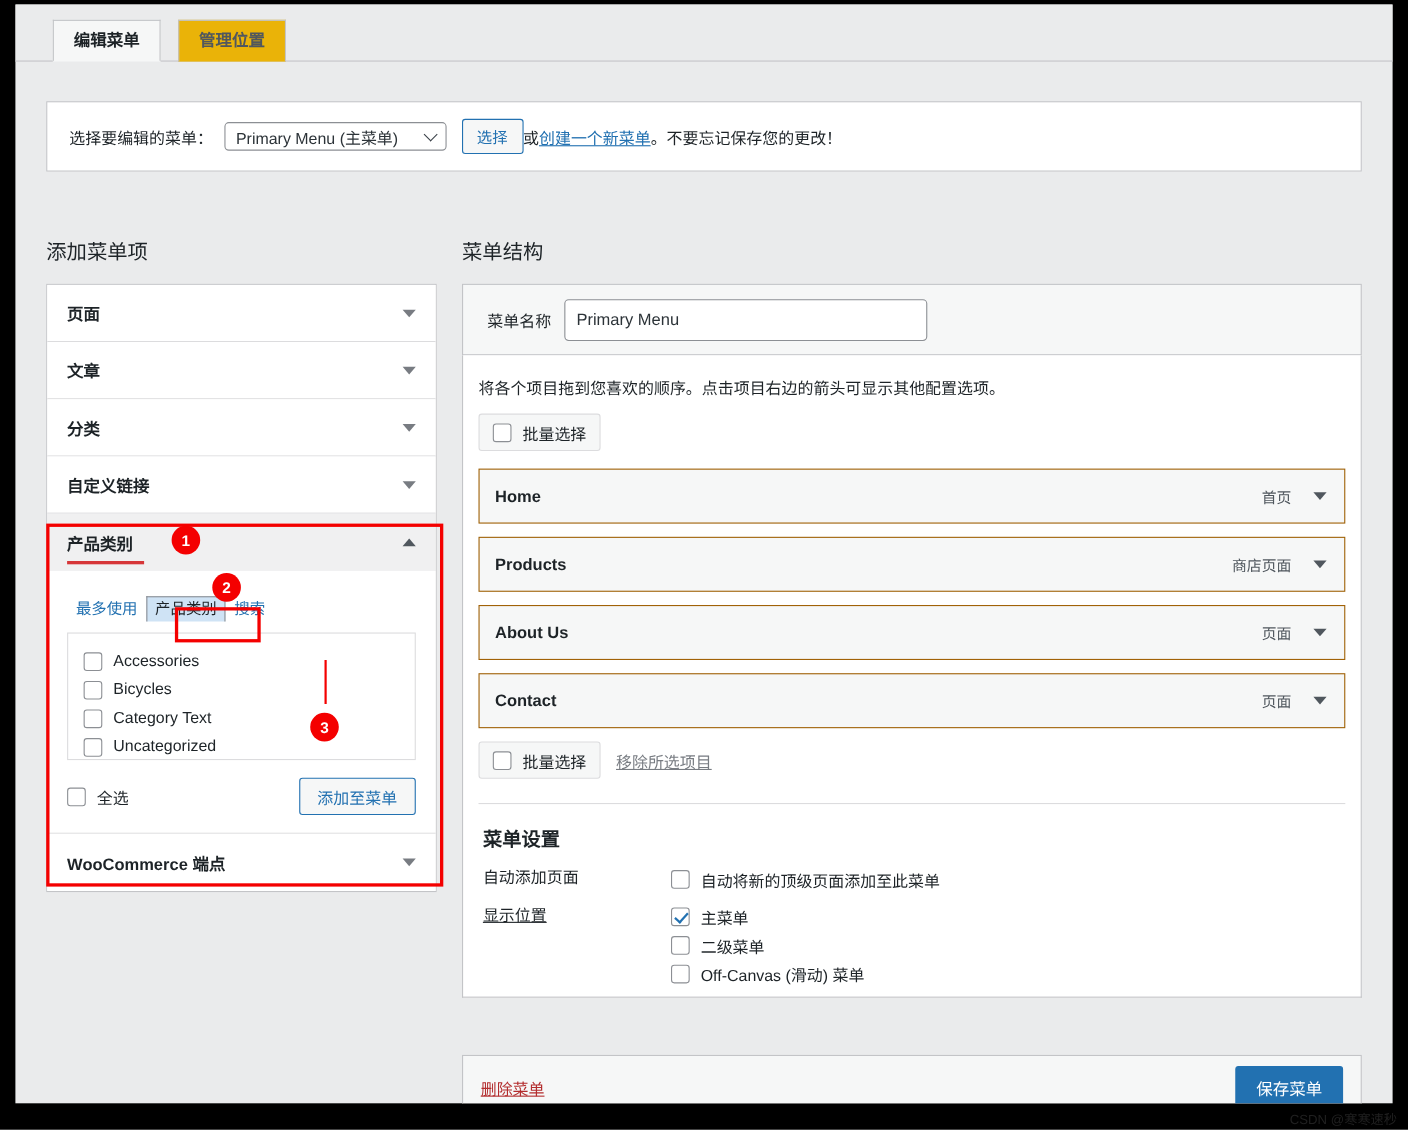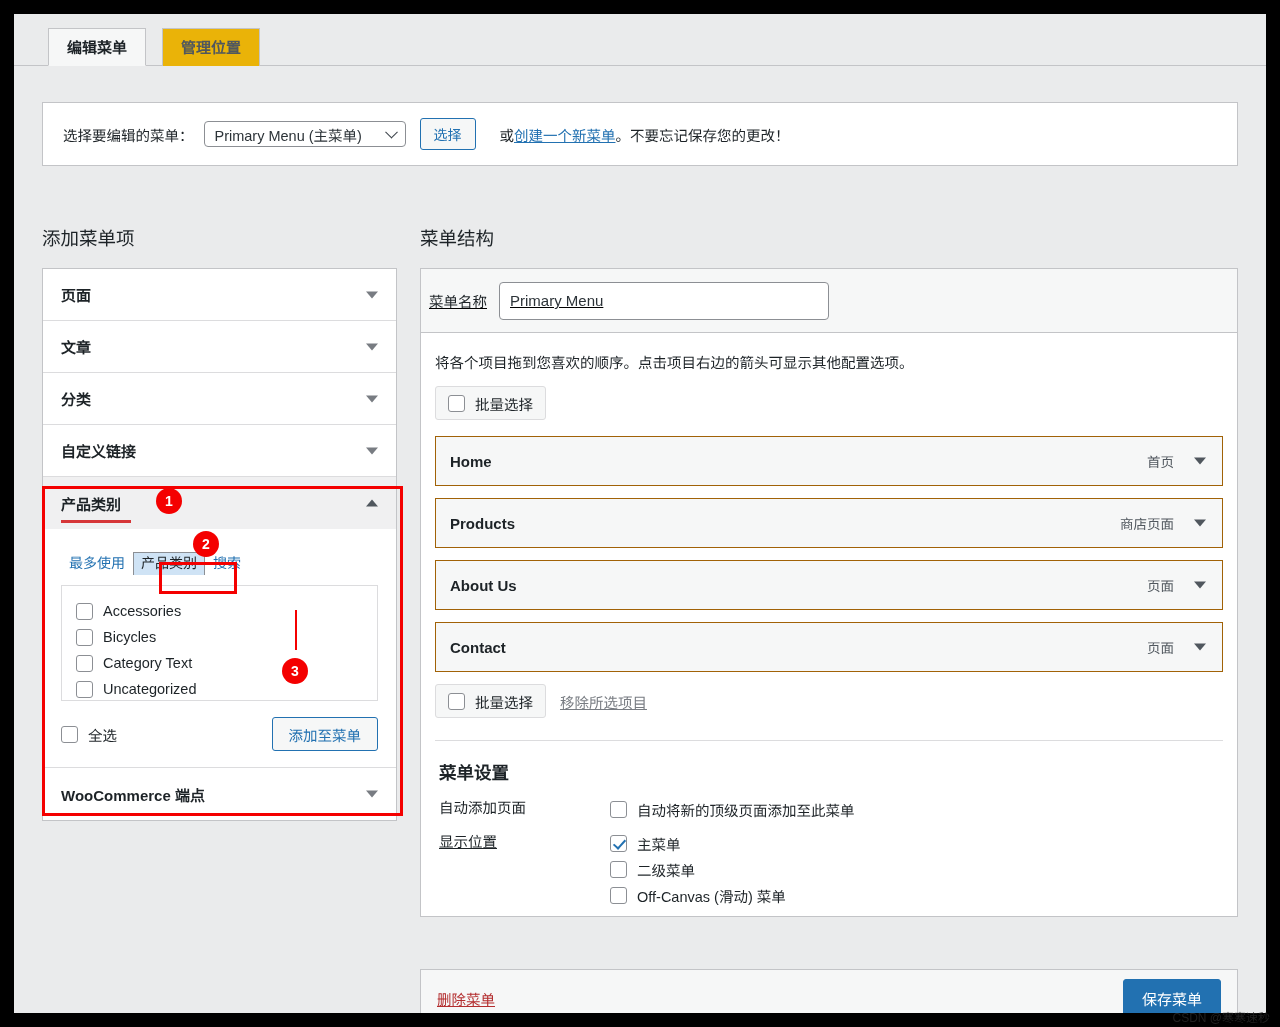--- a/index.html
+++ b/index.html
@@ -5,21 +5,21 @@
   * { box-sizing: border-box; }
   html, body { margin:0; padding:0; }
   body {
     width:1280px; height:1027px;
     background:#000;
     font-family:"Liberation Sans","DejaVu Sans",sans-serif;
     overflow:hidden;
   }
   .screen {
     position:absolute;
-    left:14px; top:14px;
+    left:14px; top:4px;
     width:1252px; height:999px;
     background:#eaebec;
     overflow:hidden;
   }
 
   
   .tabbar {
     position:absolute; left:0; top:0; width:100%; height:52px;
     background:#eaebec;
   }
@@ -68,21 +68,21 @@
     transform:translateY(-70%) rotate(45deg);
   }
   .btn-select {
     margin-left:14px;
     height:32px; padding:0 13px;
     display:flex; align-items:center;
     border:1px solid #2271b1; border-radius:3px;
     background:#f6f7f7; color:#2271b1;
     font-size:14px; cursor:pointer;
   }
-  .selbar .tail { margin-left:24px; color:#1d2327; font-size:14.5px; }
+  .selbar .tail { margin-left:0; color:#1d2327; font-size:14.5px; }
   .selbar .tail a { color:#2271b1; text-decoration:underline; }
 
   
   .h2 {
     position:absolute;
     font-size:18.5px; font-weight:400; color:#1d2327;
   }
   #h-add  { left:28px; top:210px; }
   #h-struct { left:406px; top:210px; }
 
@@ -191,22 +191,21 @@
   
   .rightcol {
     position:absolute; left:406px; top:254px;
     width:818px;
   }
   .card-name {
     background:#f6f7f7;
     border:1px solid #c3c4c7;
     height:65px;
     display:flex; align-items:center;
-    padding-left:8px;
-    text-decoration:underline;
+    padding-left:22px;
   }
   .card-name .lbl { font-size:14.5px; color:#1d2327; margin-right:12px; }
   .inp {
     width:330px; height:38px;
     border:1px solid #8c8f94; border-radius:4px;
     background:#fff;
     padding:0 10px;
     font-size:15px; color:#2c3338;
     font-family:"Liberation Sans","DejaVu Sans",sans-serif;
   }

